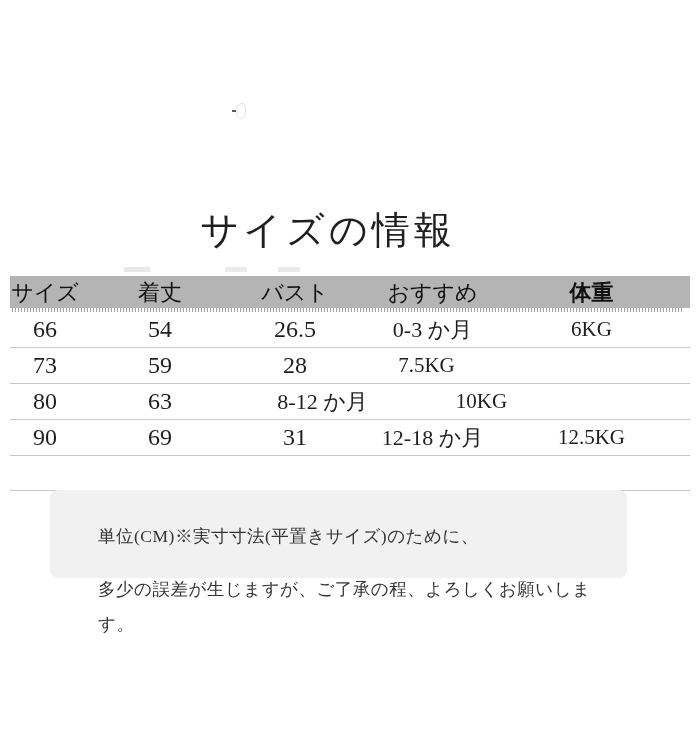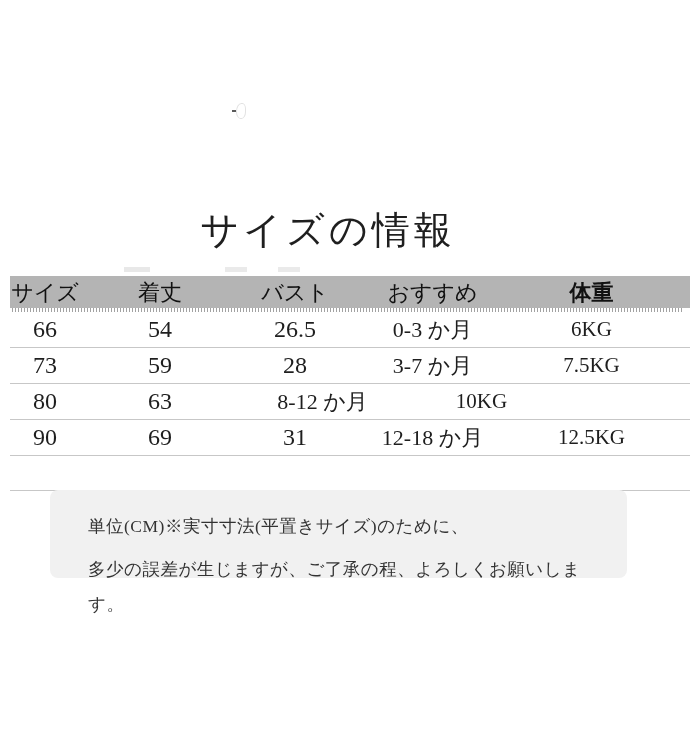--- a/index.html
+++ b/index.html
@@ -76,21 +76,21 @@
     width:577px;height:88px;
     background:var(--note-bg);
     border-radius:8px;
     box-sizing:border-box;
     padding:11px 10px 0 30px;
     font-size:17.5px;
     line-height:35px;
     letter-spacing:0.5px;
     color:var(--note-text);
   }
-  .note-box p{margin:8px;}
+  .note-box p{margin:18px;}
   
   .artifact{position:absolute;pointer-events:none;}
   .smudge-a{left:124px;top:267px;width:26px;height:5px;background:#dcdcdc;opacity:.65;}
   .smudge-b{left:225px;top:267px;width:22px;height:5px;background:#dcdcdc;opacity:.6;}
   .smudge-c{left:278px;top:267px;width:22px;height:5px;background:#dcdcdc;opacity:.6;}
   .squiggle{left:236px;top:103px;width:8px;height:14px;border:1px solid #e2e2e2;border-radius:60% 40% 50% 50%;background:transparent;}
   .squiggle-dash{left:232px;top:110px;width:4px;height:2px;background:#5a5a5a;}
 </style>
 </head>
 <body>
@@ -111,21 +111,20 @@
     <div class="td c1">66</div>
     <div class="td c2">54</div>
     <div class="td c3">26.5</div>
     <div class="td c4">0-3 か月</div>
     <div class="td c5">6KG</div>
   </div>
   <div class="tr">
     <div class="td c1">73</div>
     <div class="td c2">59</div>
     <div class="td c3">28</div>
-    <div class="td c4">3-7 か月</div>
     <div class="td c5">7.5KG</div>
   </div>
   <div class="tr">
     <div class="td c1">80</div>
     <div class="td c2">63</div>
     <div class="td c4">8-12 か月</div>
     <div class="td c5">10KG</div>
   </div>
   <div class="tr">
     <div class="td c1">90</div>

